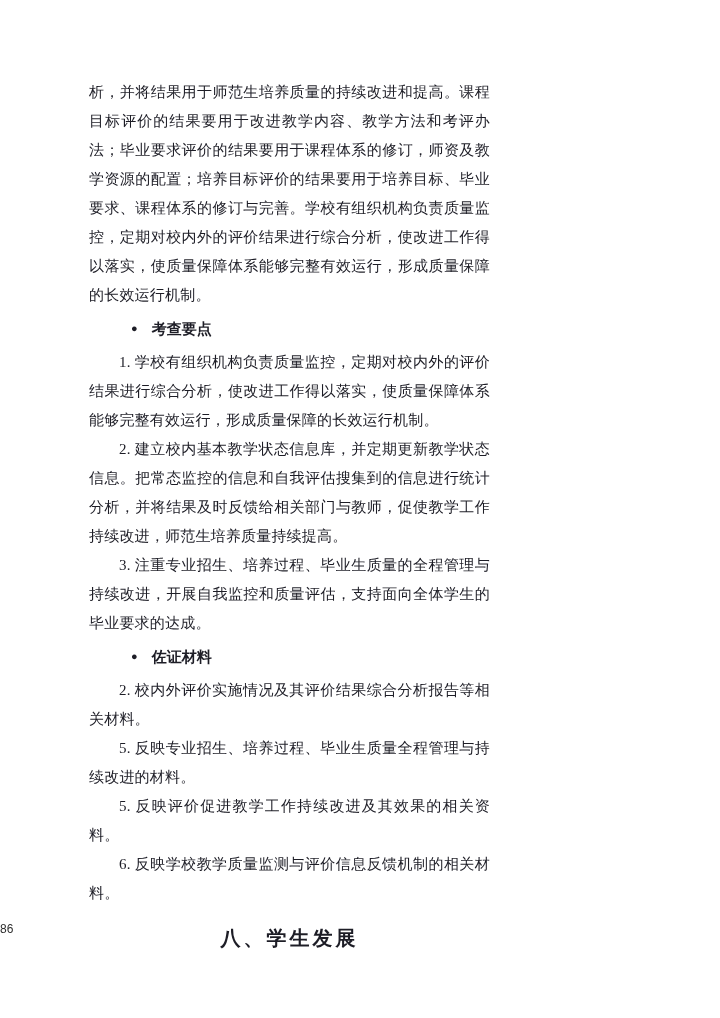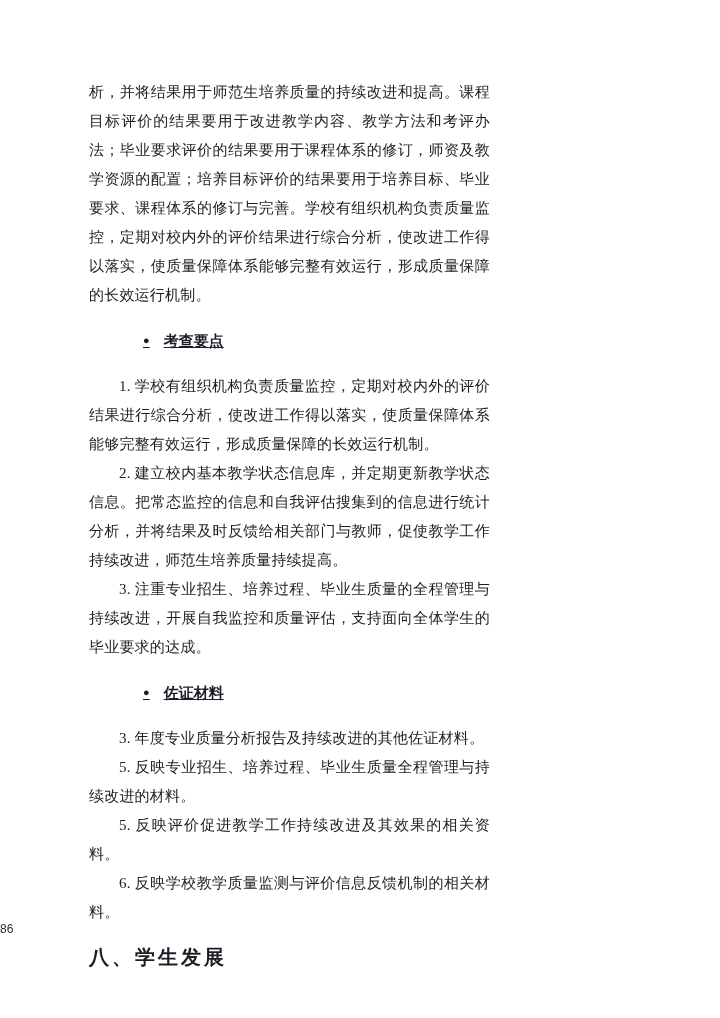--- a/index.html
+++ b/index.html
@@ -16,37 +16,37 @@
   }
   .body {
     margin: 0;
     font-size: 15px;
     line-height: 29px;
     text-align: justify;
     letter-spacing: 0.2px;
   }
   .indent { text-indent: 2em; }
   .bullet-head {
-    margin: 16px;
+    margin: 4px;
     font-size: 15px;
     line-height: 29px;
     font-weight: bold;
     padding-left: 38px;
-    text-decoration: underline;
   }
   .bullet-glyph {
     font-size: 11px;
     vertical-align: 2px;
     margin-right: 14px;
   }
   .section-heading {
     margin: 14px 0 10px 0;
     font-size: 20px;
     line-height: 32px;
     font-weight: bold;
+    text-align: center;
     letter-spacing: 3px;
   }
   .page-number {
     position: absolute;
     left: 0;
     right: 0;
     top: 922px;
     text-align: left;
     font-size: 12px;
     font-family: "Liberation Sans", "DejaVu Sans", sans-serif;
@@ -61,21 +61,21 @@
   <p class="body">析，并将结果用于师范生培养质量的持续改进和提高。课程目标评价的结果要用于改进教学内容、教学方法和考评办法；毕业要求评价的结果要用于课程体系的修订，师资及教学资源的配置；培养目标评价的结果要用于培养目标、毕业要求、课程体系的修订与完善。学校有组织机构负责质量监控，定期对校内外的评价结果进行综合分析，使改进工作得以落实，使质量保障体系能够完整有效运行，形成质量保障的长效运行机制。</p>
 
   <p class="bullet-head"><span class="bullet-glyph">●</span><span>考查要点</span></p>
 
   <p class="body indent">1. 学校有组织机构负责质量监控，定期对校内外的评价结果进行综合分析，使改进工作得以落实，使质量保障体系能够完整有效运行，形成质量保障的长效运行机制。</p>
   <p class="body indent">2. 建立校内基本教学状态信息库，并定期更新教学状态信息。把常态监控的信息和自我评估搜集到的信息进行统计分析，并将结果及时反馈给相关部门与教师，促使教学工作持续改进，师范生培养质量持续提高。</p>
   <p class="body indent">3. 注重专业招生、培养过程、毕业生质量的全程管理与持续改进，开展自我监控和质量评估，支持面向全体学生的毕业要求的达成。</p>
 
   <p class="bullet-head"><span class="bullet-glyph">●</span><span>佐证材料</span></p>
 
-  <p class="body indent">3. 年度专业质量分析报告及持续改进的其他佐证材料。</p>
+  <p class="body indent">2. 校内外评价实施情况及其评价结果综合分析报告等相关材料。</p>
   <p class="body indent">5. 反映专业招生、培养过程、毕业生质量全程管理与持续改进的材料。</p>
   <p class="body indent">5. 反映评价促进教学工作持续改进及其效果的相关资料。</p>
   <p class="body indent">6. 反映学校教学质量监测与评价信息反馈机制的相关材料。</p>
 
   <h2 class="section-heading">八、学生发展</h2>
 
 
   <div class="page-number">86</div>
 
 </div>

